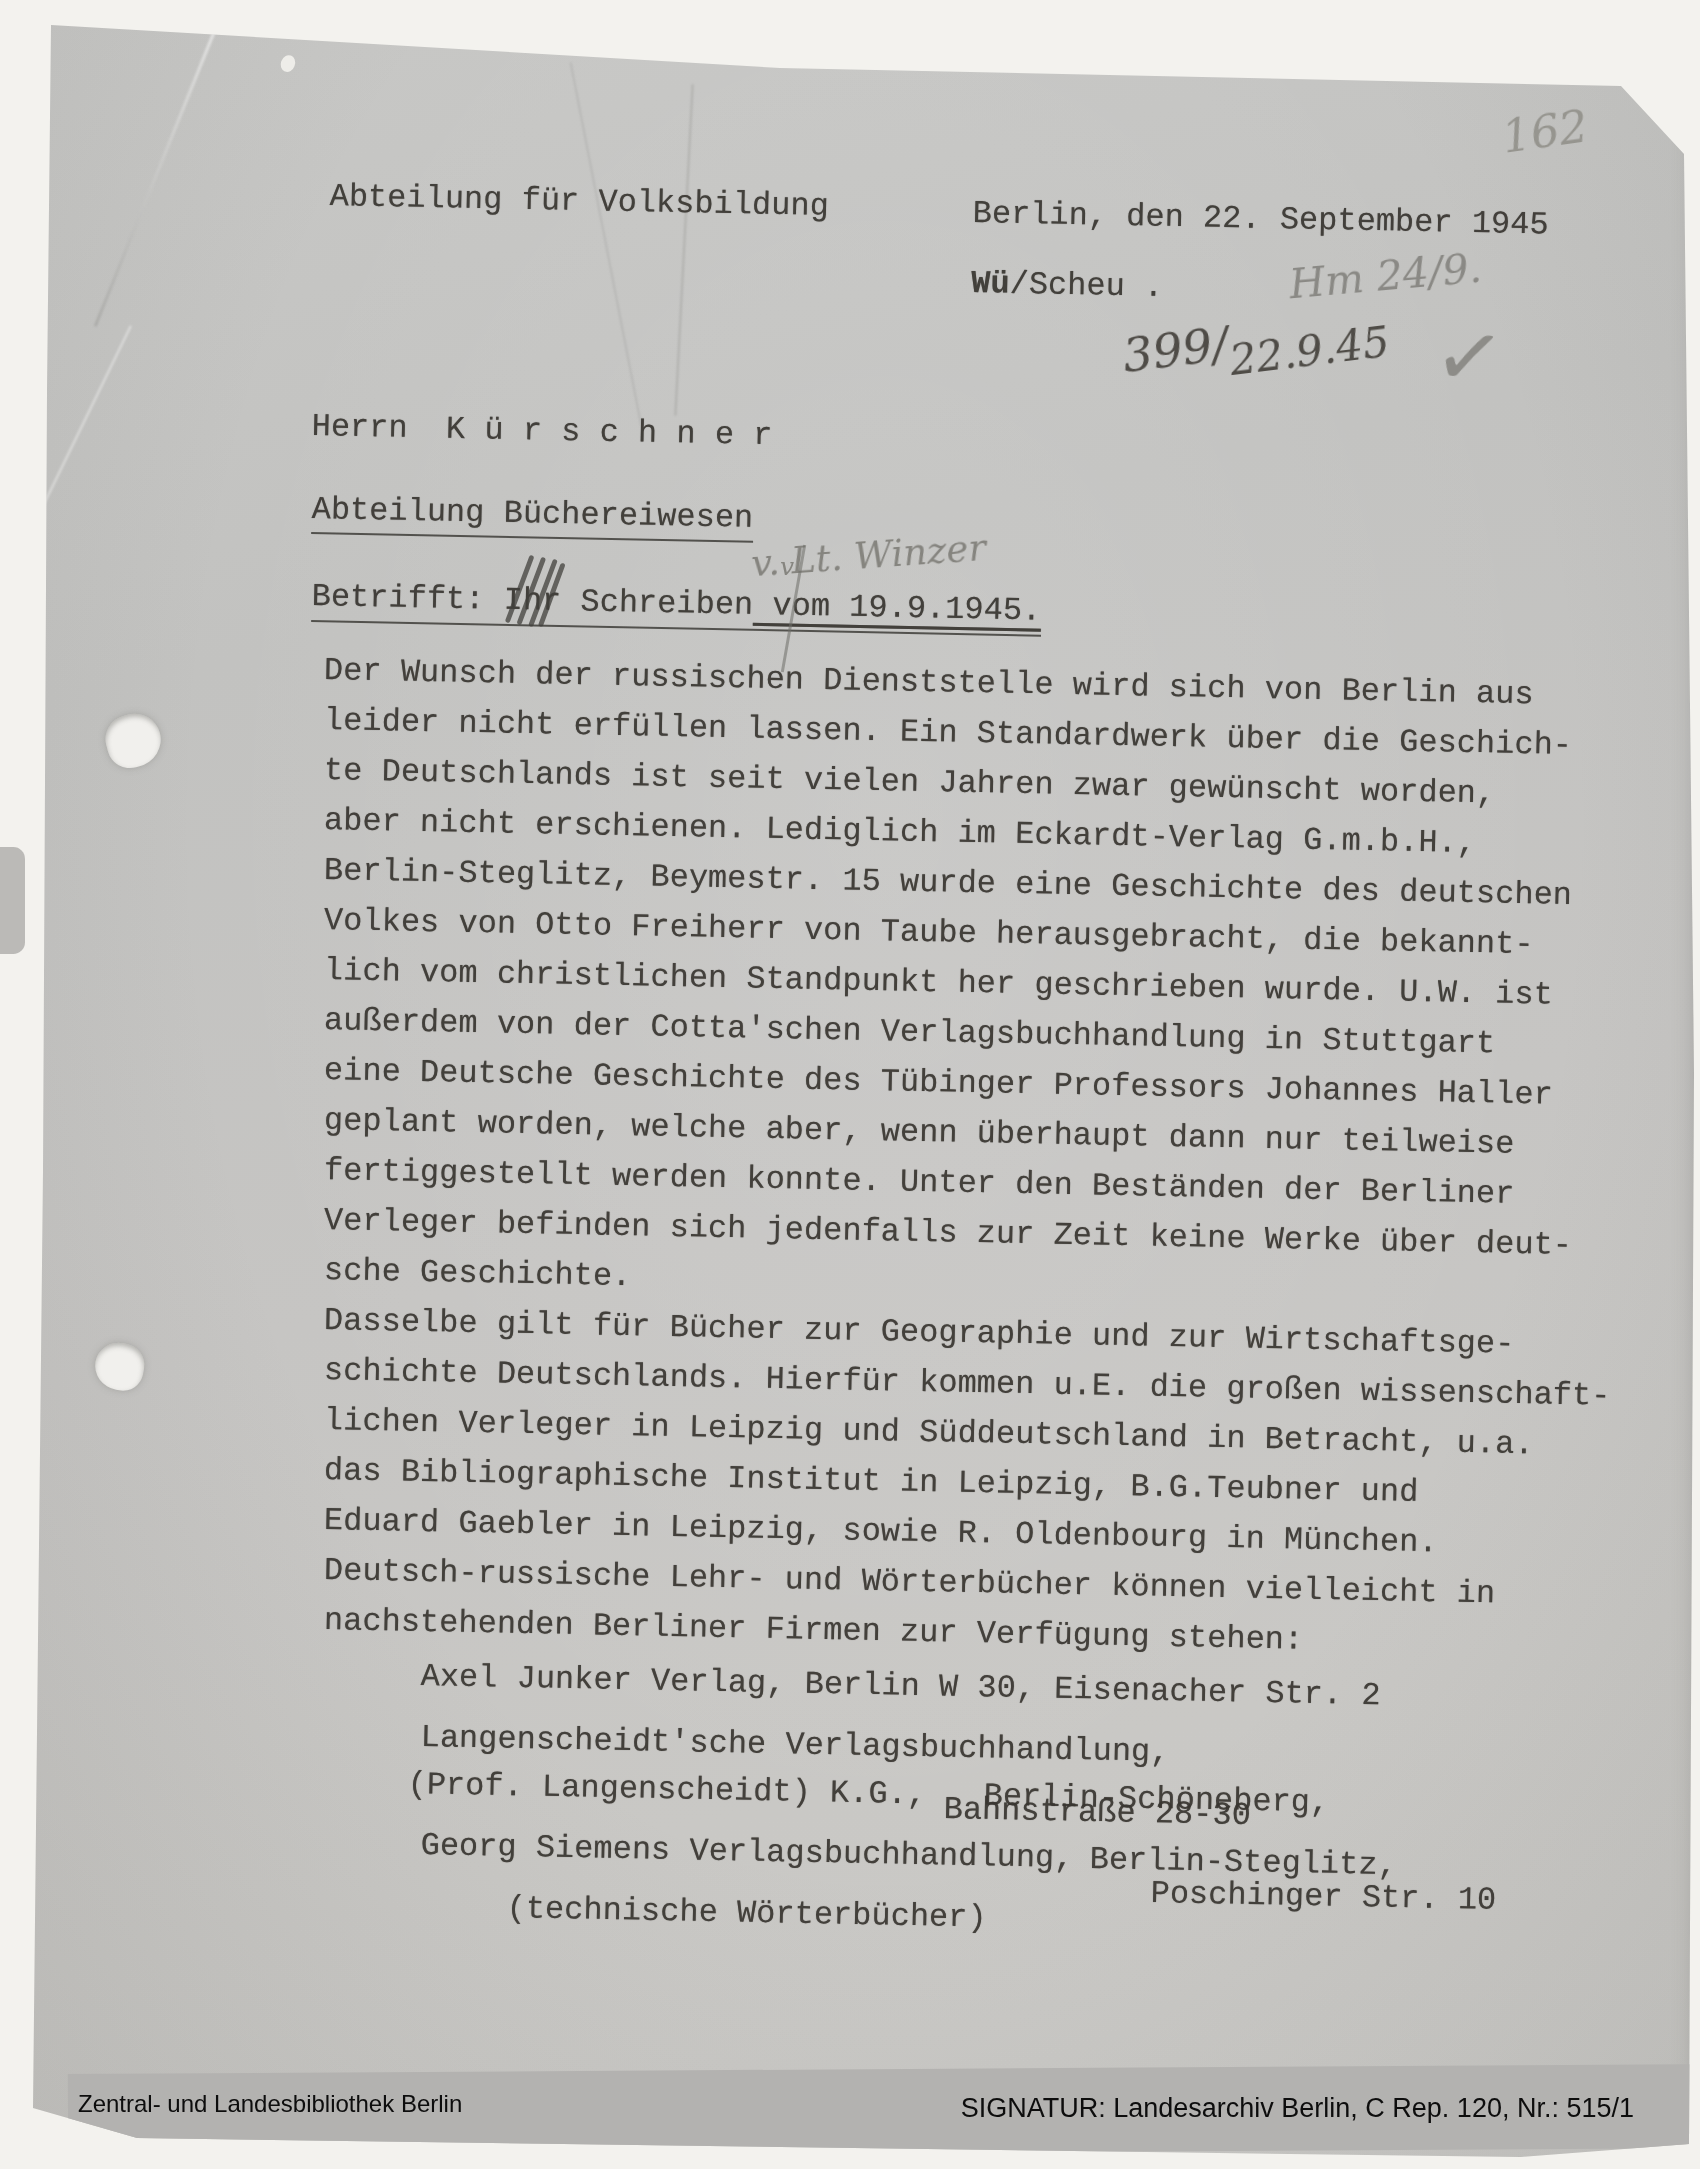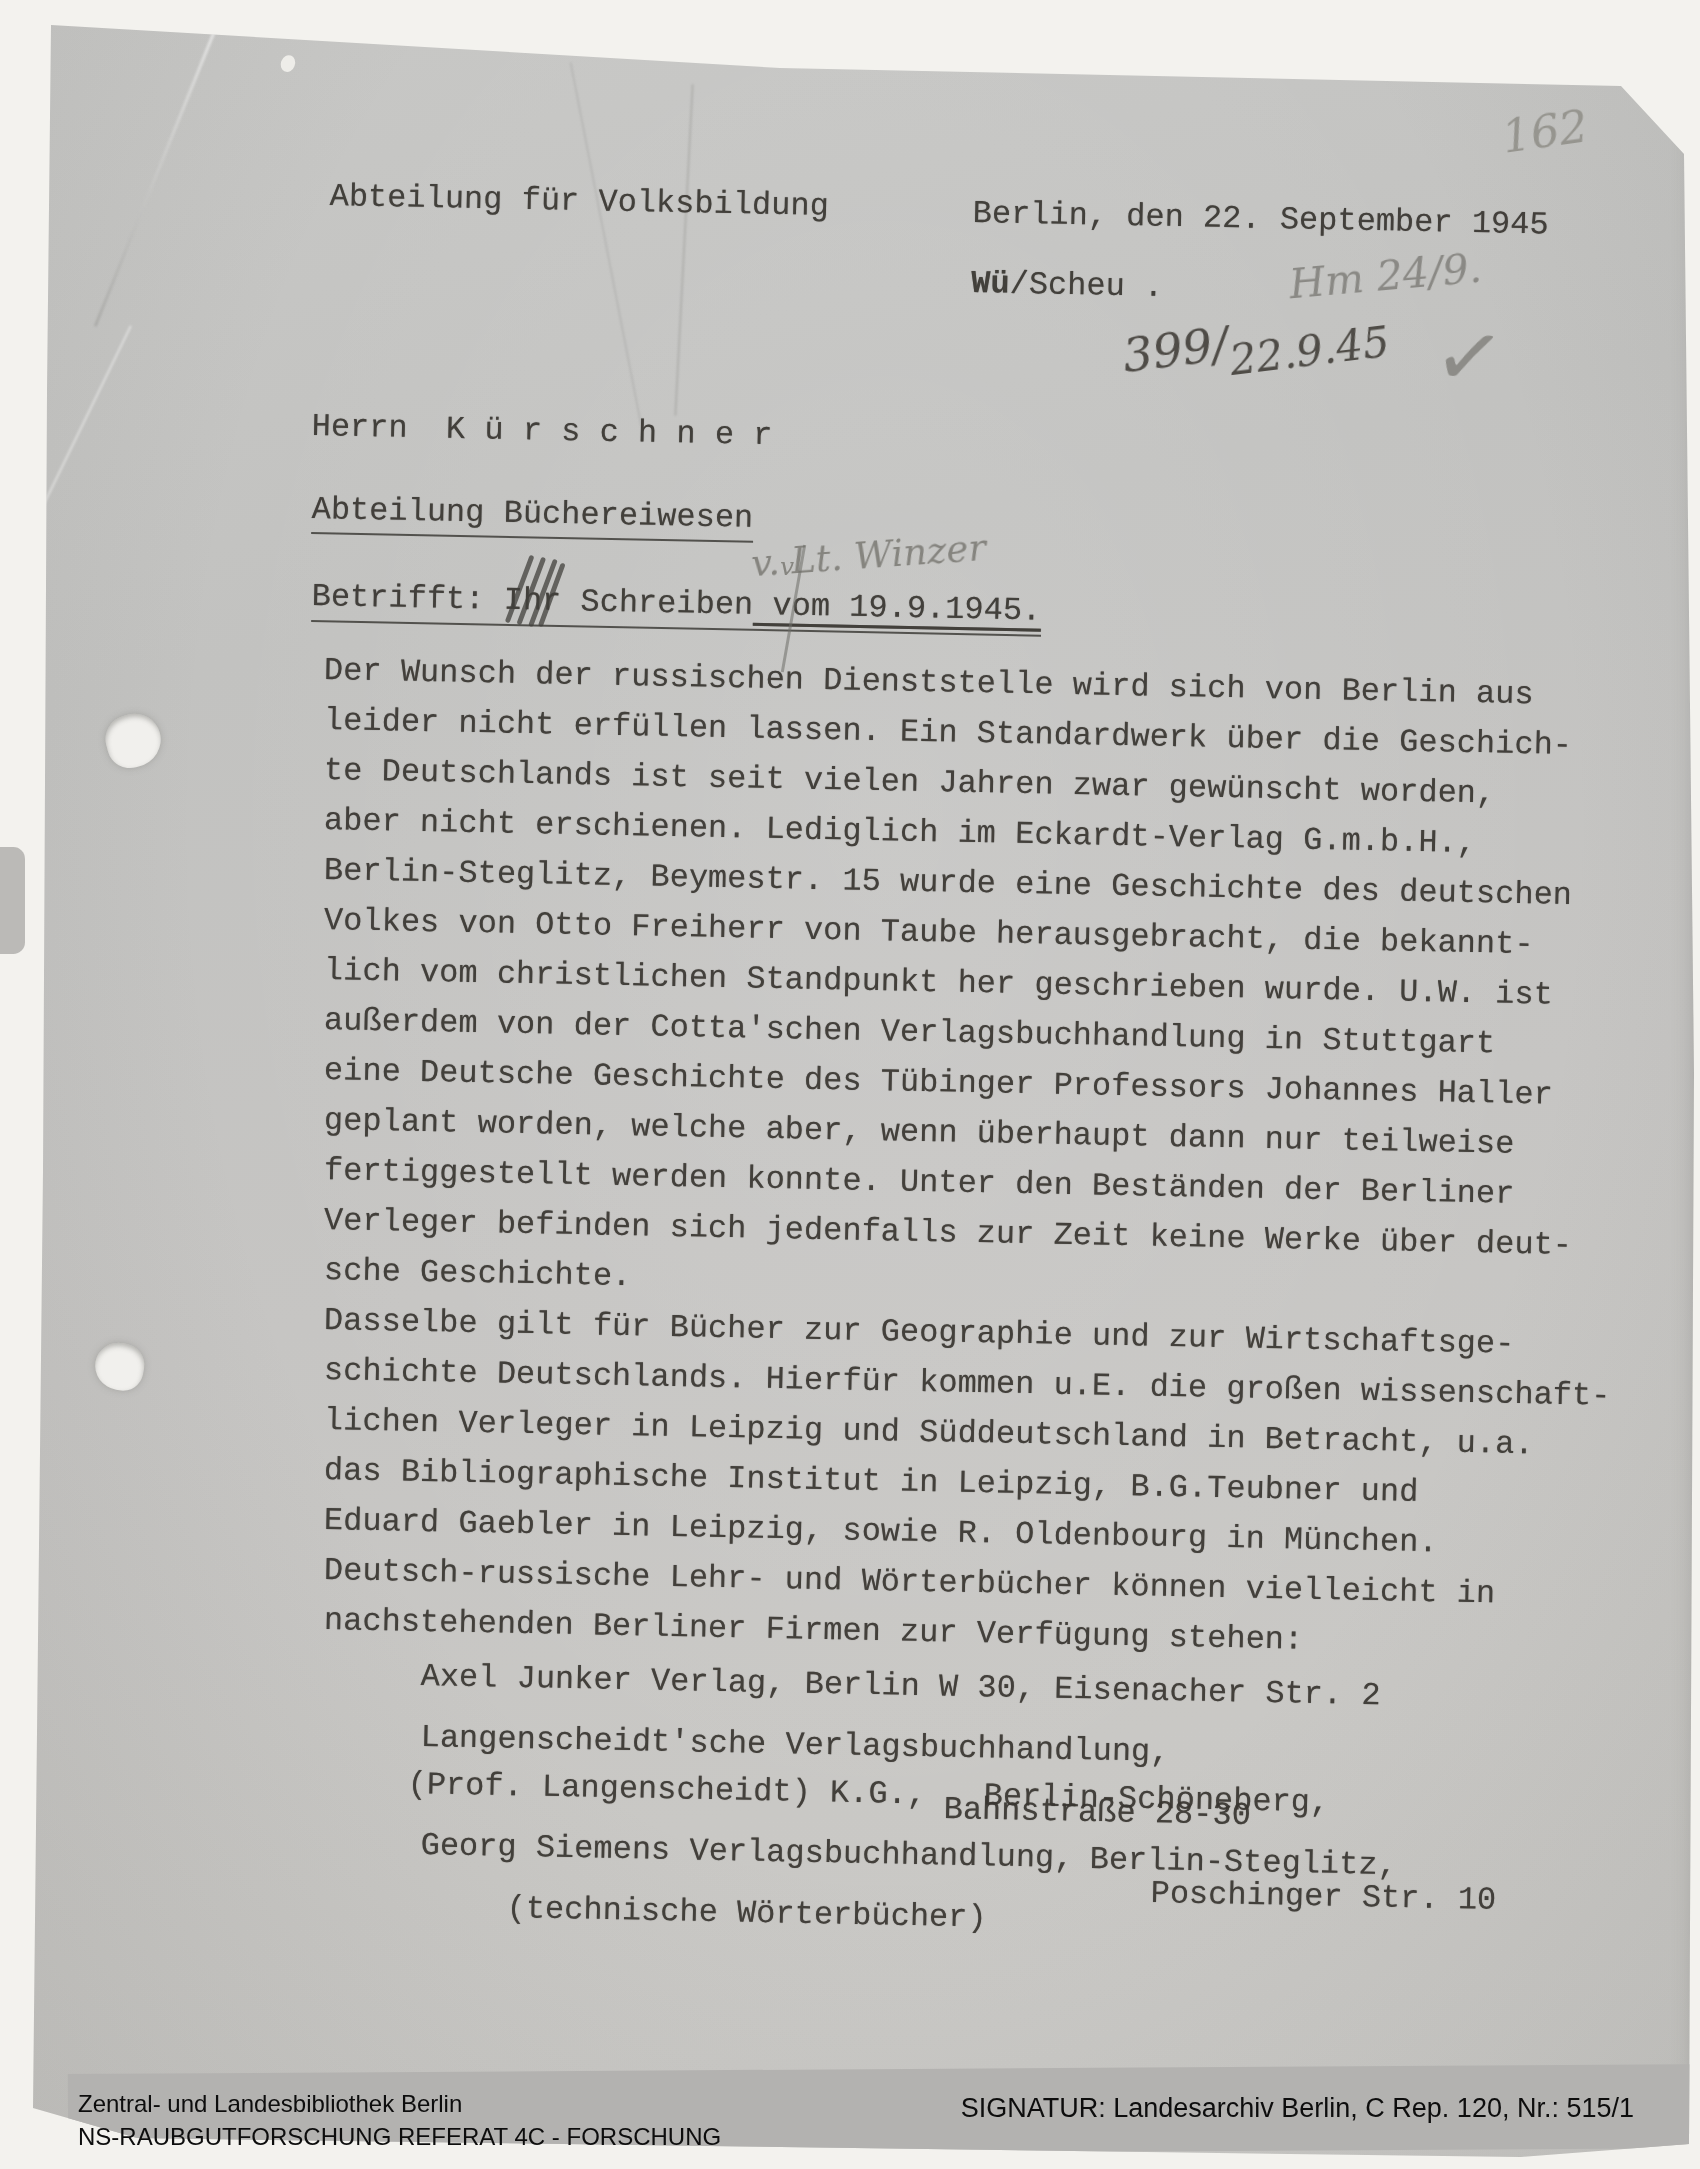--- a/index.html
+++ b/index.html
@@ -143,16 +143,15 @@
 <div class="pencil-stroke"></div>
 <svg class="scribble" width="82" height="76" viewBox="0 0 84 78">
   <path d="M6,70 L30,6 M18,72 L42,8 M30,74 L54,10 M40,74 L62,14" stroke="rgba(66,64,60,.75)" stroke-width="5" fill="none" stroke-linecap="round"></path>
 </svg>
 
 <div class="hole hole-1"></div>
 <div class="hole hole-2"></div>
 
 <div class="footer-left">
   <div>Zentral- und Landesbibliothek Berlin</div>
-  <div>NS-RAUBGUTFORSCHUNG REFERAT 4C - FORSCHUNG</div>
 </div>
 <div class="footer-right">SIGNATUR: Landesarchiv Berlin, C Rep. 120, Nr.: 515/1</div>
 
 
 </body></html>

